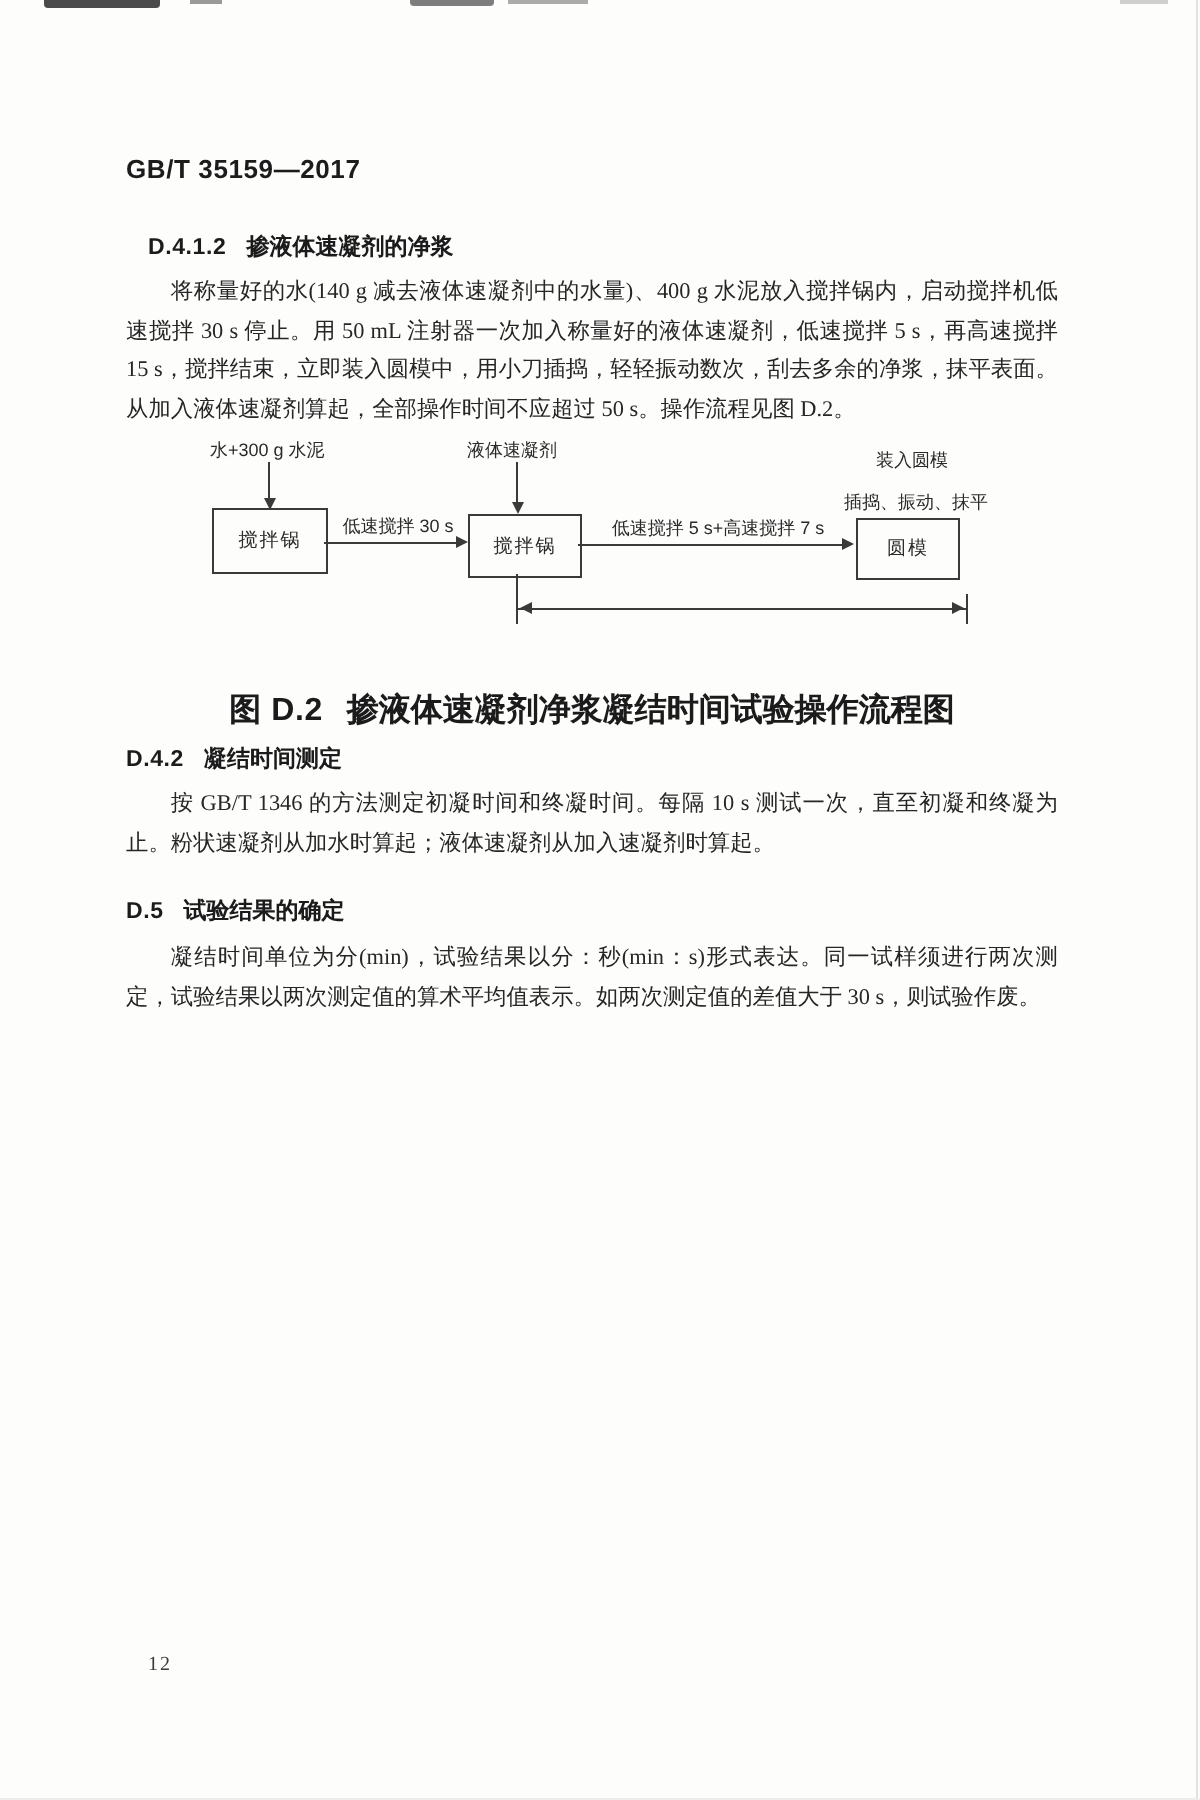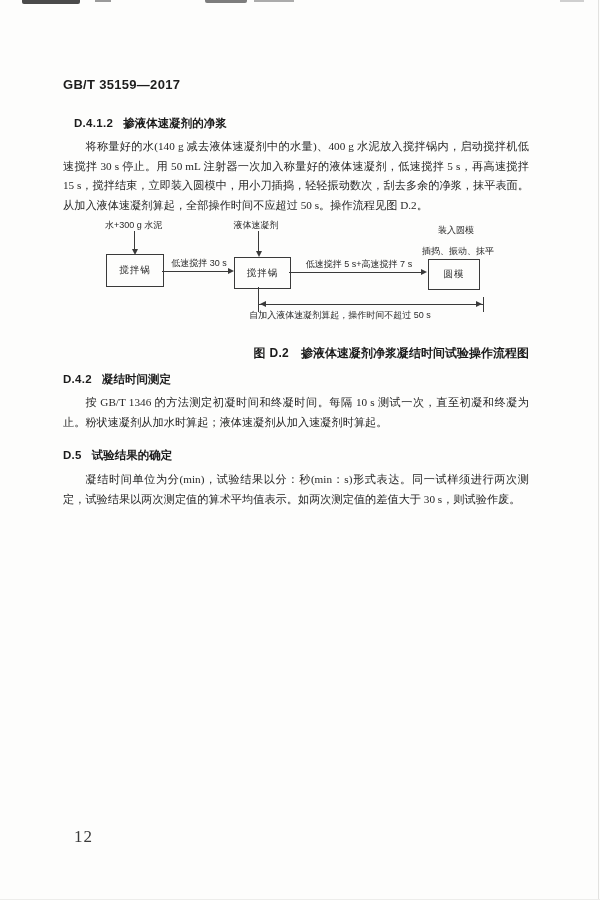--- a/index.html
+++ b/index.html
@@ -23,24 +23,24 @@
   .flow{position:absolute;left:60px;top:216px;width:490px;height:122px;font-family:"Liberation Sans","DejaVu Sans",sans-serif;font-size:9px;color:#2a2a2a;}
   .flow .lbl{position:absolute;white-space:nowrap;}
   .flow .ctr{transform:translateX(-50%);}
   .fbox{position:absolute;border:1px solid #3a3a3a;background:#fdfdfc;display:flex;align-items:center;justify-content:center;font-size:9.5px;letter-spacing:1px;}
   .vline{position:absolute;width:1px;background:#3a3a3a;}
   .hline{position:absolute;height:1px;background:#3a3a3a;}
   .arr-r{position:absolute;width:0;height:0;border-top:3px solid transparent;border-bottom:3px solid transparent;border-left:6px solid #3a3a3a;}
   .arr-l{position:absolute;width:0;height:0;border-top:3px solid transparent;border-bottom:3px solid transparent;border-right:6px solid #3a3a3a;}
   .arr-d{position:absolute;width:0;height:0;border-left:3px solid transparent;border-right:3px solid transparent;border-top:6px solid #3a3a3a;}
 
-  .fig-caption{position:absolute;left:63px;top:345px;width:466px;text-align:right;font-family:"Liberation Sans","DejaVu Sans",sans-serif;font-weight:bold;font-size:12px;color:#1b1b1b;}
+  .fig-caption{position:absolute;left:63px;top:345px;width:466px;text-align:center;font-family:"Liberation Sans","DejaVu Sans",sans-serif;font-weight:bold;font-size:16px;color:#1b1b1b;}
   .fig-caption .fignum{margin-right:12px;letter-spacing:.3px;}
 
-  .page-number{position:absolute;left:74px;top:827px;font-size:17px;color:#3a3a3a;letter-spacing:1px;}
+  .page-number{position:absolute;left:74px;top:827px;font-size:10px;color:#3a3a3a;letter-spacing:1px;}
 </style>
 </head>
 <body>
 
 <div class="page">
 
   <div class="smudge" style="left:22px;width:58px;height:4px;background:#4b4b4b;border-radius:0 0 2px 2px;"></div>
   <div class="smudge" style="left:95px;width:16px;height:2px;background:#9a9a9a;"></div>
   <div class="smudge" style="left:205px;width:42px;height:3px;background:#7d7d7d;border-radius:0 0 2px 2px;"></div>
   <div class="smudge" style="left:254px;width:40px;height:2px;background:#ababab;"></div>
@@ -81,21 +81,20 @@
     <div class="lbl ctr" style="left:398px;top:29px;">插捣、振动、抹平</div>
 
     <div class="fbox" style="left:368px;top:43px;width:50px;height:29px;">圆模</div>
 
     <div class="vline" style="left:198px;top:71px;height:17px;"></div>
     <div class="vline" style="left:198px;top:81px;height:15px;"></div>
     <div class="vline" style="left:423px;top:81px;height:15px;"></div>
     <div class="hline" style="left:199px;top:88px;width:224px;"></div>
     <div class="arr-l" style="left:200px;top:85px;"></div>
     <div class="arr-r" style="left:416px;top:85px;"></div>
-    <div class="lbl ctr" style="left:280px;top:93px;">自加入液体速凝剂算起，操作时间不超过 50 s</div>
   </div>
 
   <div class="fig-caption">
     <span class="fignum">图 D.2</span><span>掺液体速凝剂净浆凝结时间试验操作流程图</span>
   </div>
 
   <div class="sec-heading" style="top:372px;">
     <span class="num">D.4.2</span><span>凝结时间测定</span>
   </div>
   <div class="para" style="top:393px;">按 GB/T 1346 的方法测定初凝时间和终凝时间。每隔 10 s 测试一次，直至初凝和终凝为止。粉状速凝剂从加水时算起；液体速凝剂从加入速凝剂时算起。</div>

